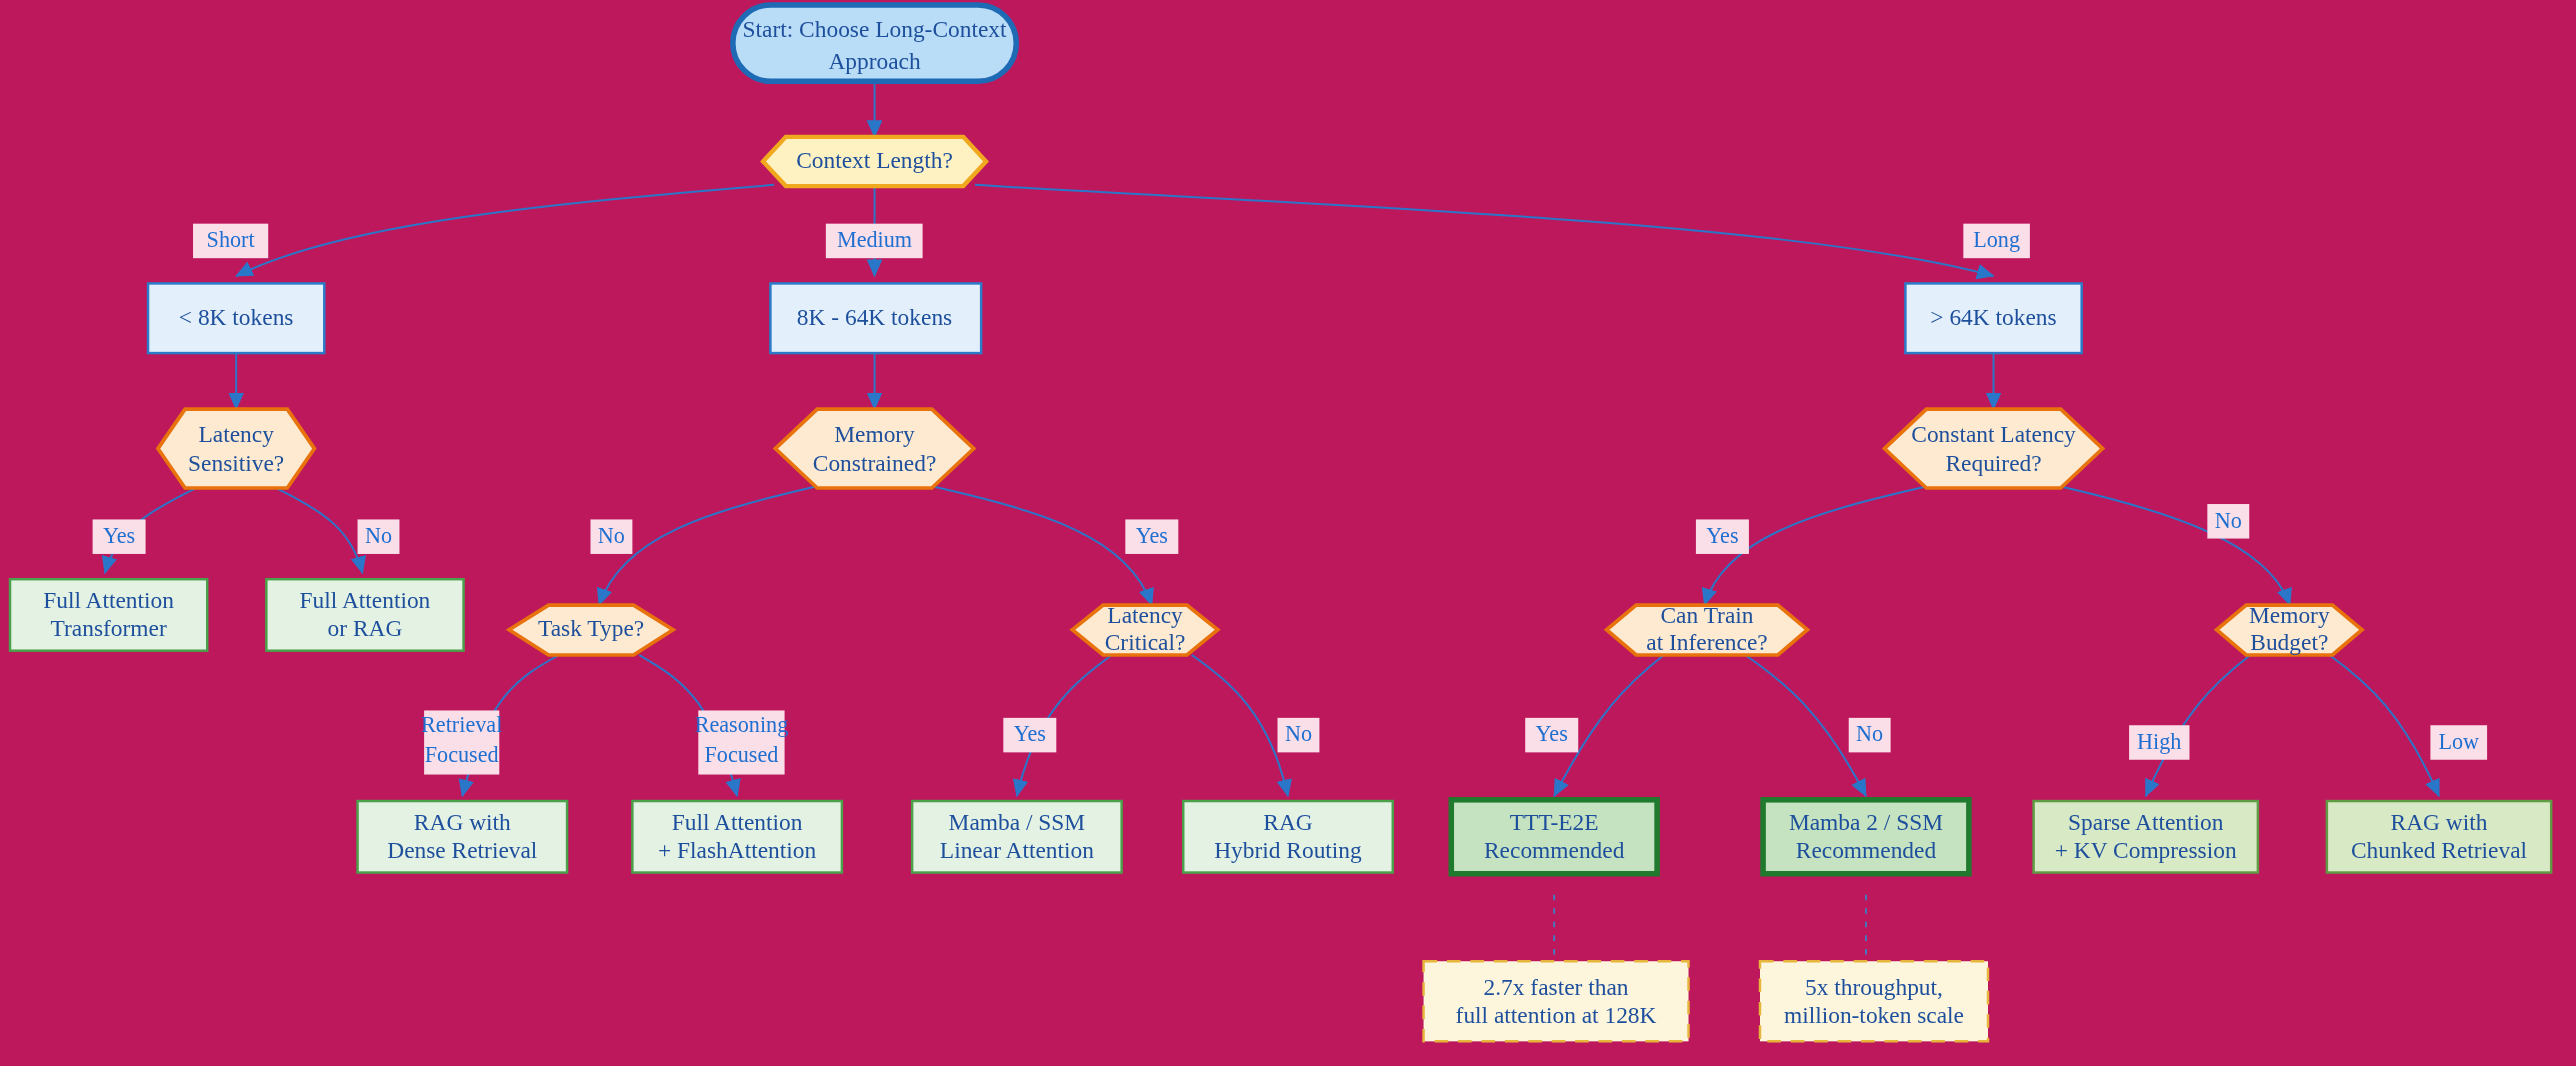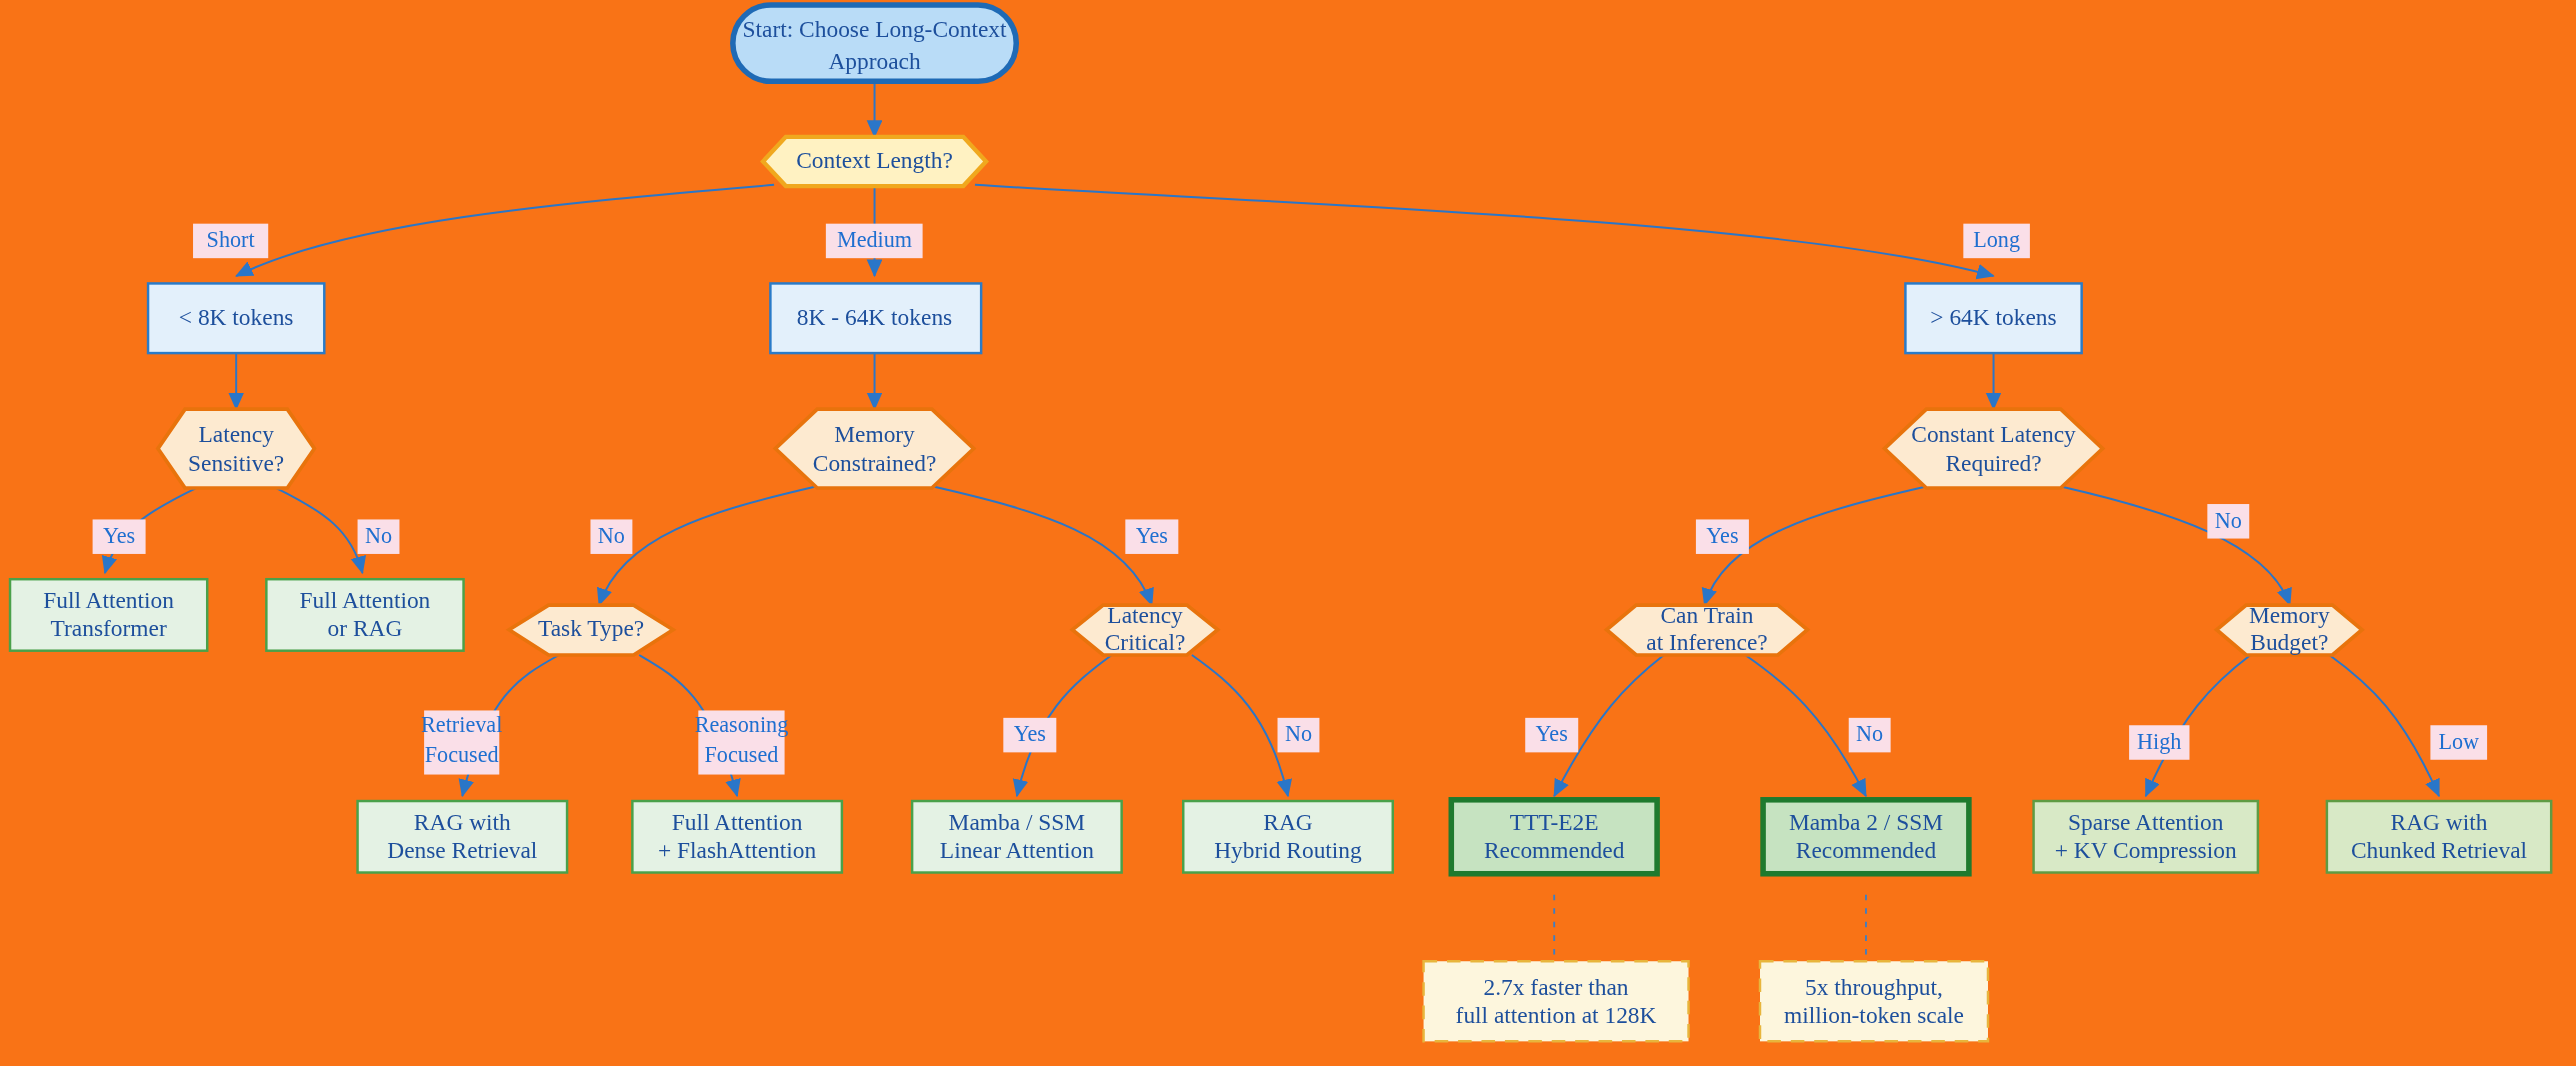--- a/index.html
+++ b/index.html
@@ -1,17 +1,17 @@
 <!DOCTYPE html>
 <html style="font-size:10px"><head>
 <meta charset="utf-8">
 <style>
   html,body{margin:0;padding:0;background:#ffffff;}
   body{font-family:"Liberation Serif","DejaVu Serif",serif;}
-  #stage{position:relative;width:2576px;height:1066px;background:#f97316;overflow:hidden;}
+  #stage{position:relative;width:2576px;height:1066px;background:#be185d;overflow:hidden;}
   svg#flow{position:absolute;left:0;top:0;width:2576px;height:1066px;}
   .nodetext{fill:#1d4f9c;font-family:"Liberation Serif","DejaVu Serif",serif;font-size:38px;text-anchor:middle;dominant-baseline:middle;}
   .edgelabel-bg{fill:#fadfe8;}
   .edgelabel-txt{fill:#1f6fd0;font-family:"Liberation Serif","DejaVu Serif",serif;font-size:36px;text-anchor:middle;dominant-baseline:middle;}
   .edge{fill:none;stroke:#2a76c8;stroke-width:3.2px;}
   .edge-dotted{fill:none;stroke:#3d7ec4;stroke-width:3px;stroke-dasharray:9 13;}
 </style>
 </head>
 <body>
 

